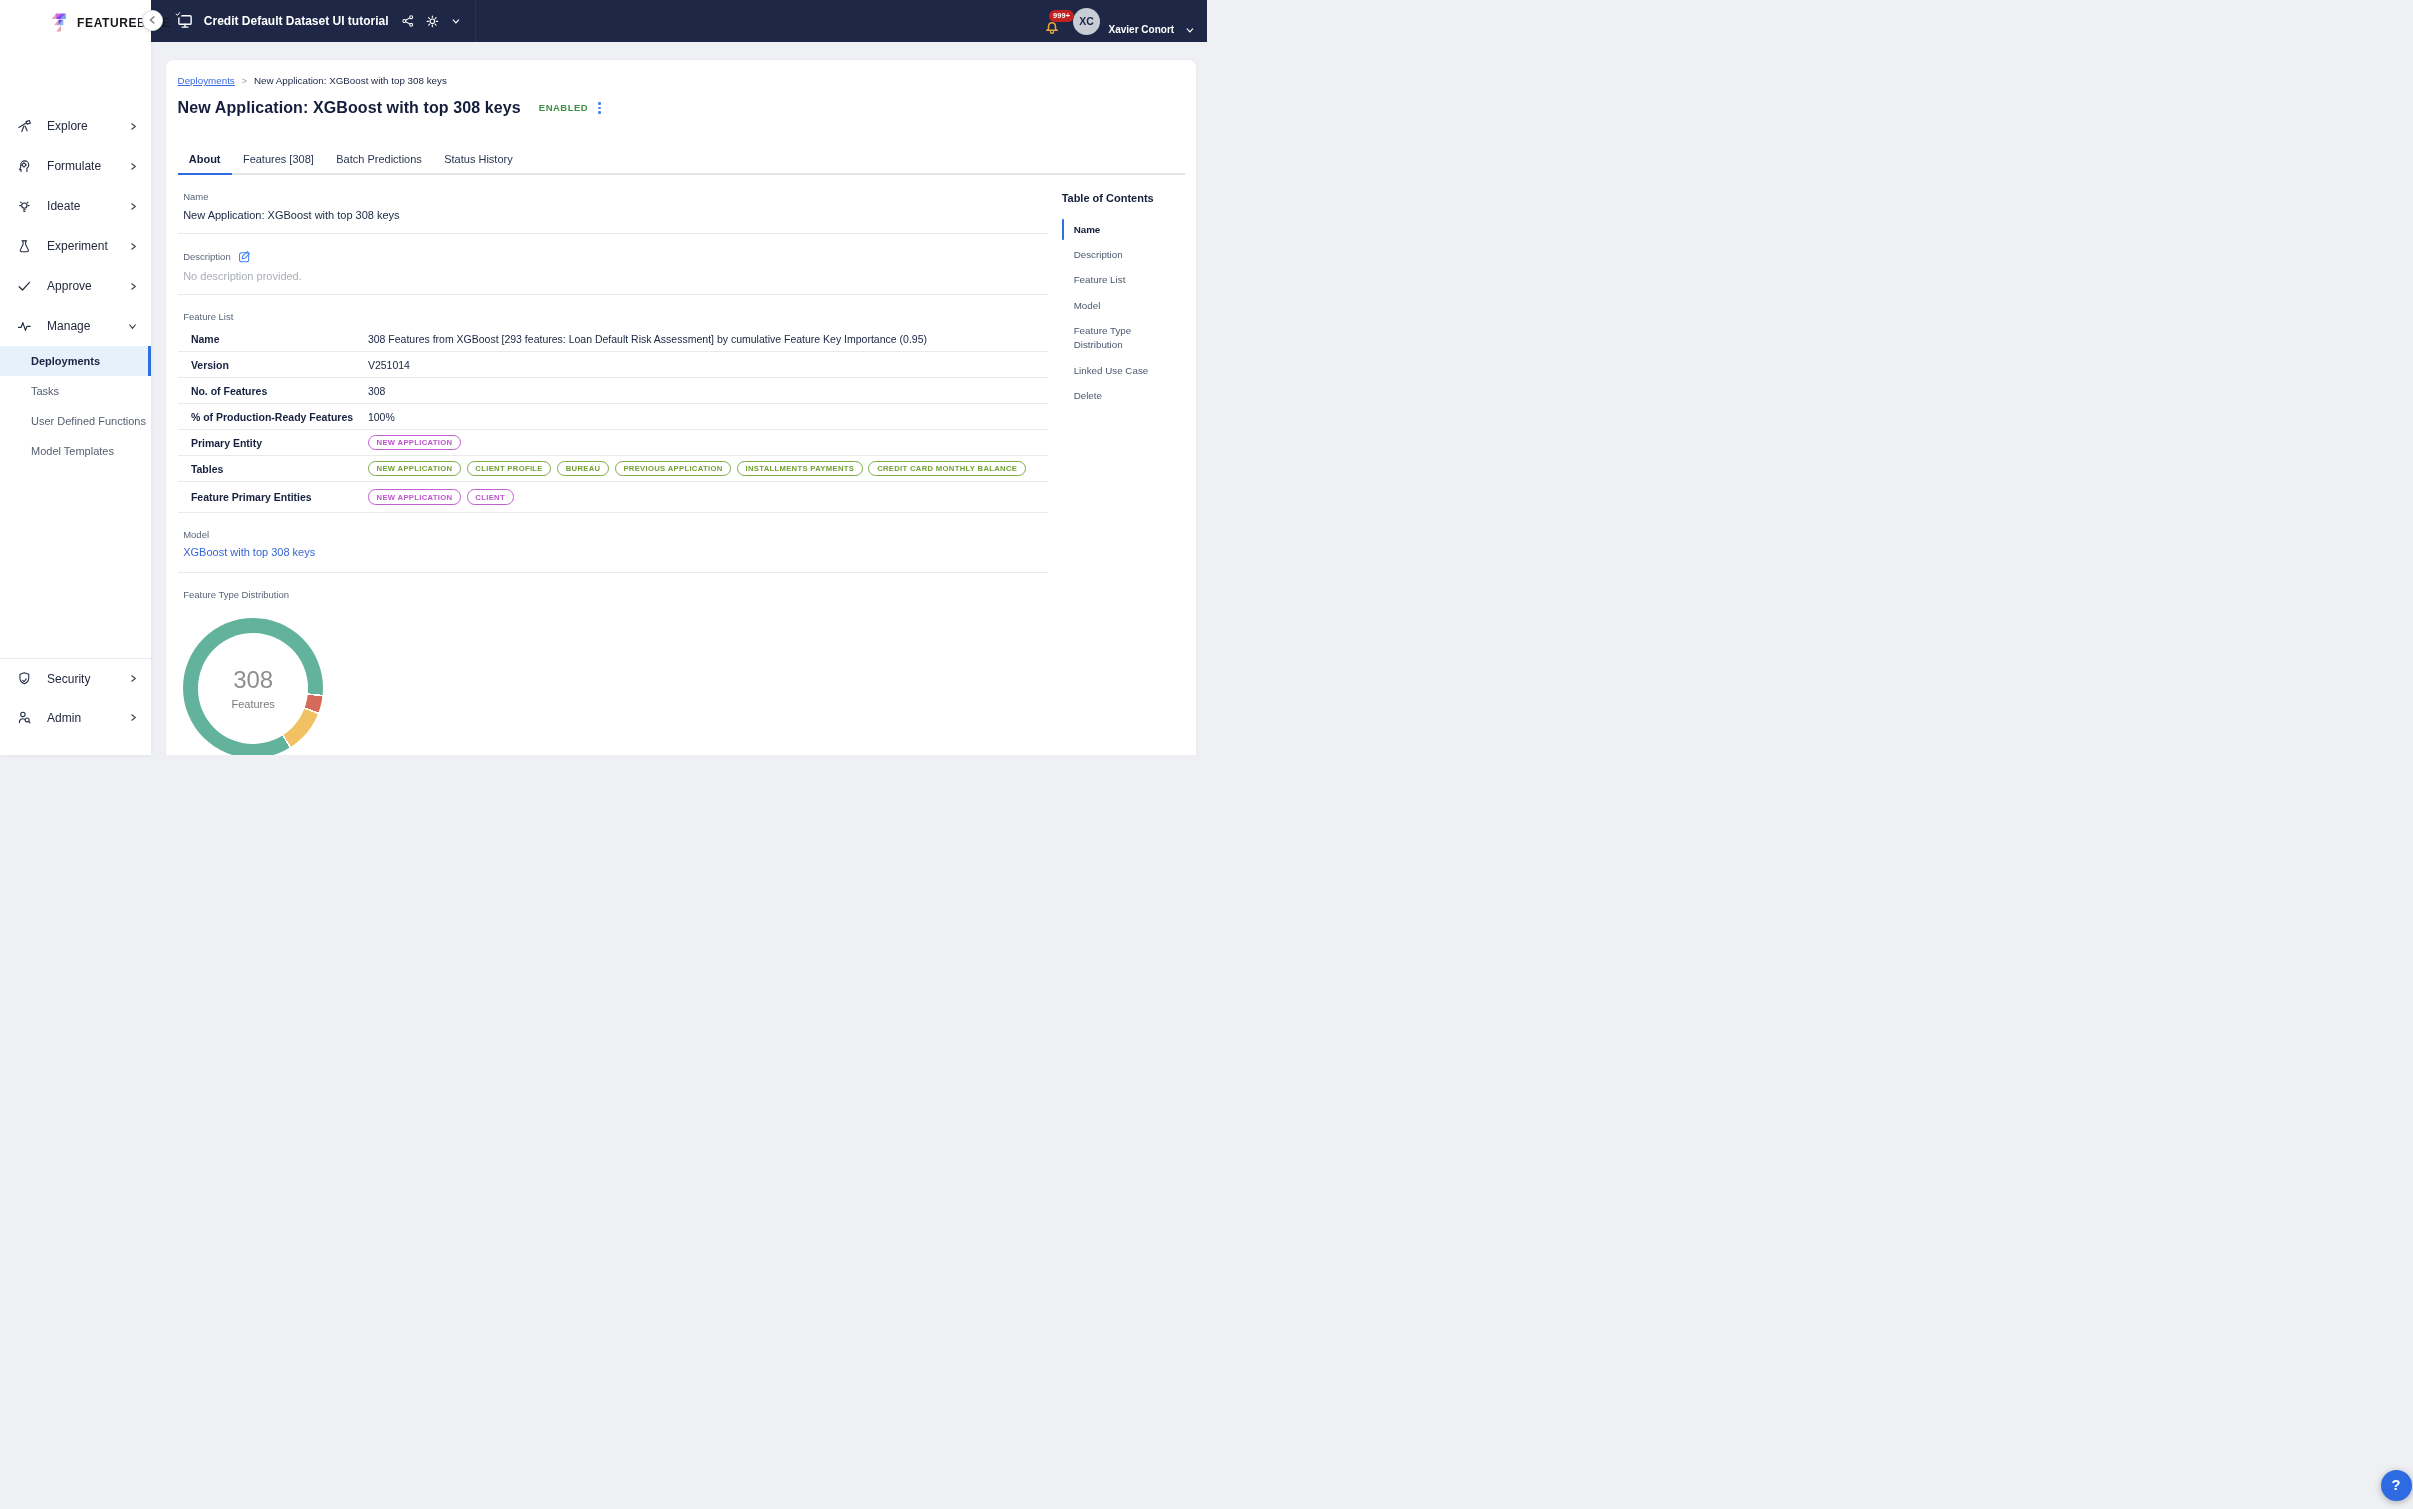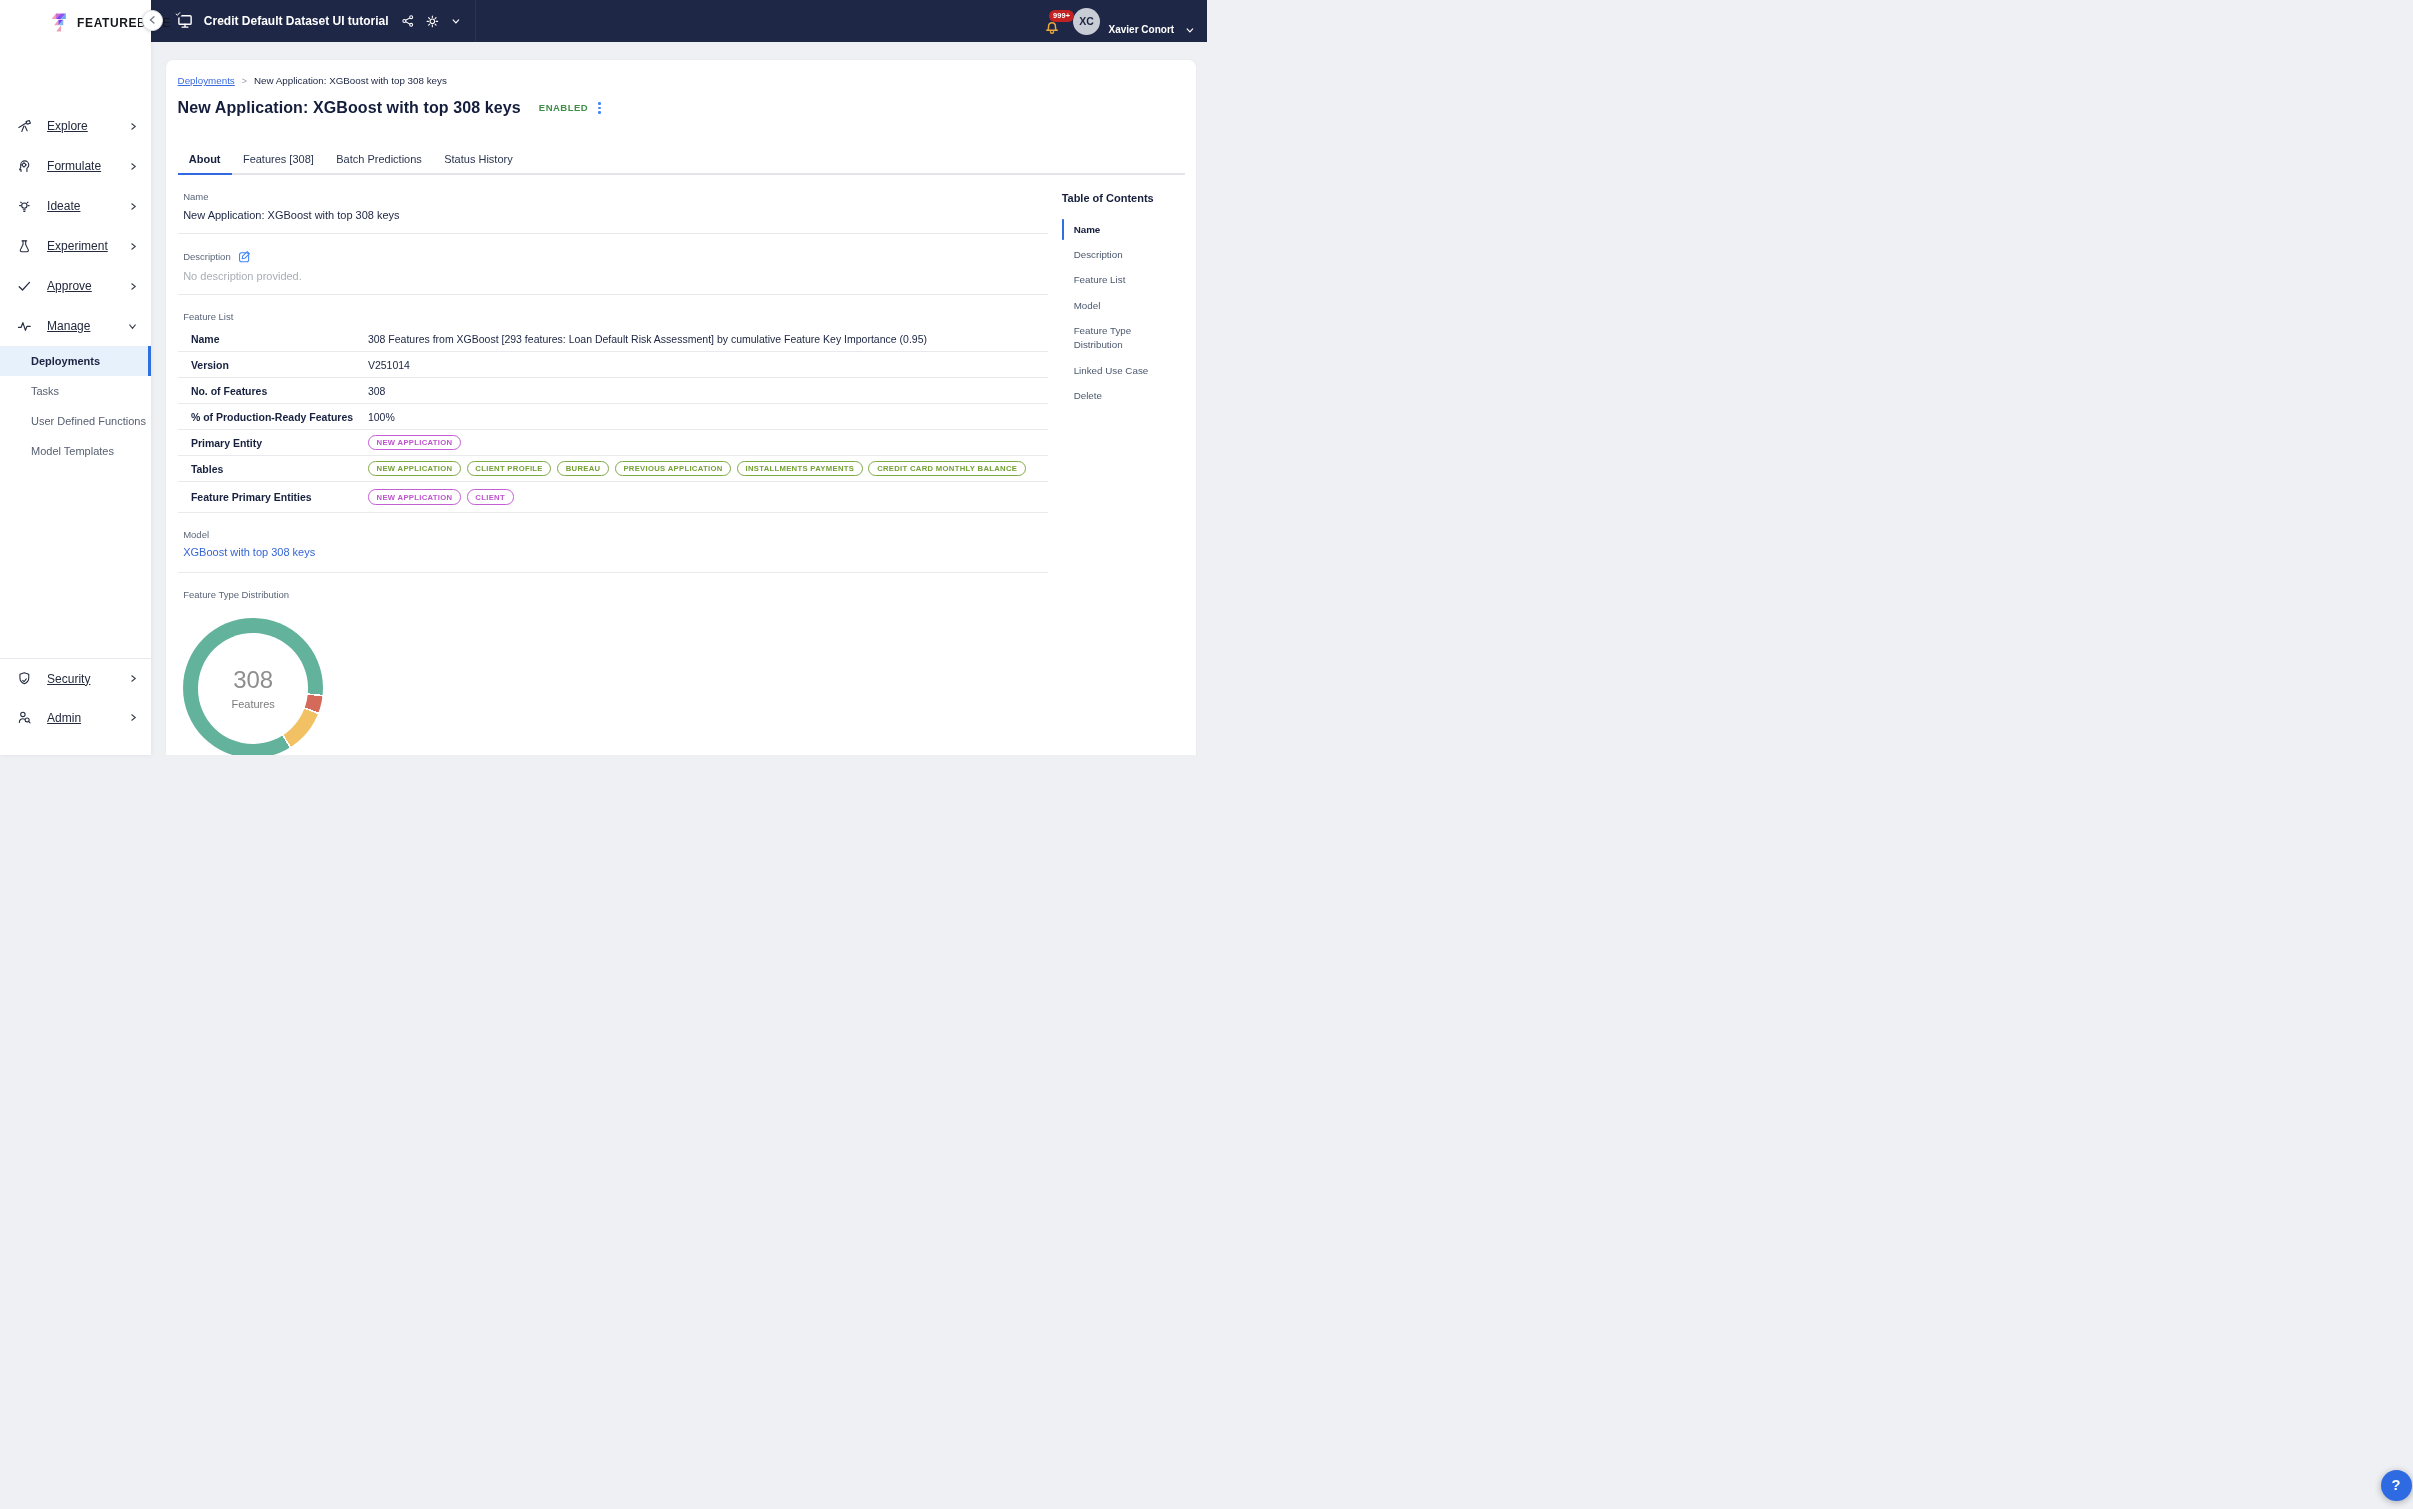--- a/index.html
+++ b/index.html
@@ -7,21 +7,21 @@
   body { font-family:"Liberation Sans", sans-serif; background:#eef0f4; color:#1a2442; }
 
   
   .sidebar { position:fixed; left:0; top:0; width:151px; height:755px; background:#fff;
              box-shadow:1.4px 0 4.2px rgba(20,30,60,.07); z-index:5; display:flex; flex-direction:column; }
   .logo { display:flex; align-items:center; gap:5.6px; padding:9.8px 0 0 10.5px; height:36px;margin-left:40px; }
   .logo-text { font-size:12px; letter-spacing:0.6px; color:#15171b; font-weight:700; white-space:nowrap; }
   .logo-text .byte { font-weight:300; }
   .nav-main { margin-top:70px; }
   .nav-item { height:40px; display:flex; align-items:center; padding:0 14px 0 17px; gap:14.7px;
-              font-size:12px; color:#232a3c; cursor:pointer;text-decoration:underline; }
+              font-size:12px; color:#232a3c; cursor:pointer; }
   .nav-item .chev { margin-left:auto; display:flex; }
   .nav-sub { }
   .sub-item { height:30px; display:flex; align-items:center; padding-left:31px; font-size:11px;
               color:#566072; cursor:pointer; position:relative; }
   .sub-item.active { background:#e7f1fb; color:#1a2442; font-weight:600; }
   .sub-item.active::after { content:""; position:absolute; right:0; top:0; bottom:0; width:3.5px; background:#2f6fe0; }
   .nav-bottom { margin-top:auto; border-top:0.7px solid #e7e9ee; padding-bottom:18px; }
   .nav-bottom .nav-item { height:39px; }
   .icon20 { width:15.4px; height:15.4px; flex:none; display:flex; align-items:center; justify-content:center; }
 

